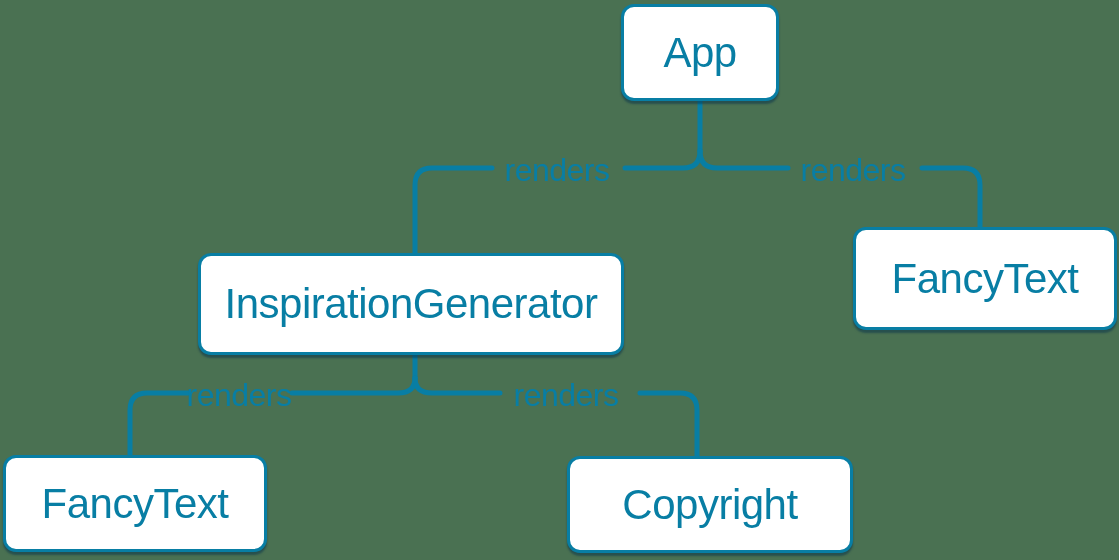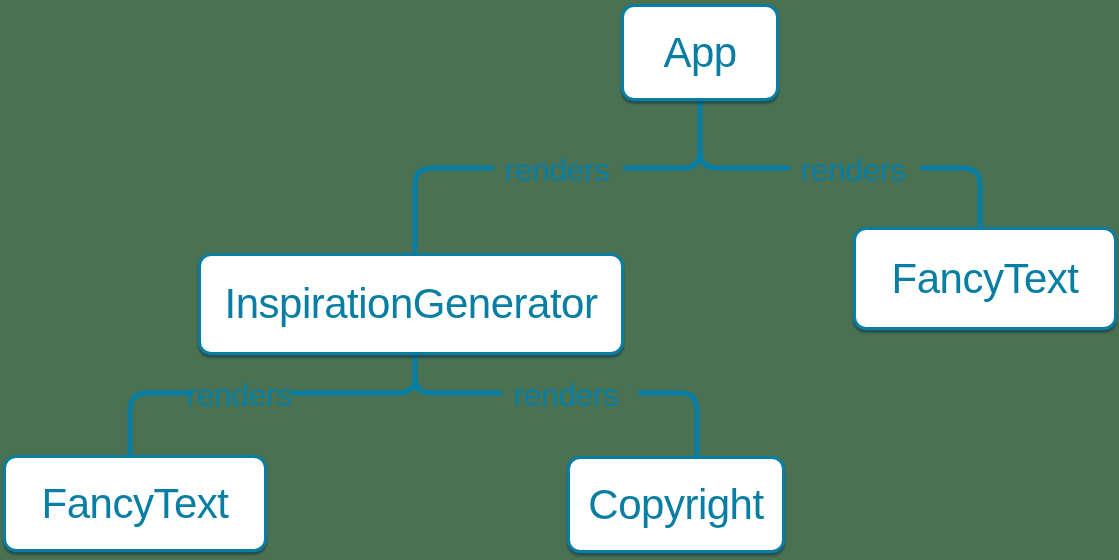--- a/index.html
+++ b/index.html
@@ -58,21 +58,21 @@
     font-size: 42px;
     font-weight: 500;
     letter-spacing: -0.5px;
     white-space: nowrap;
   }
 
   .node-app            { left: 621px; top: 4px;   width: 158px; height: 97px; }
   .node-inspiration    { left: 198px; top: 228px; width: 426px; height: 102px; margin-top: 25px; }
   .node-fancy-right    { left: 853px; top: 227px; width: 264px; height: 103px; }
   .node-fancy-left     { left: 3px;   top: 455px; width: 264px; height: 97px; }
-  .node-copyright      { left: 567px; top: 456px; width: 218px; height: 97px; }
+  .node-copyright      { left: 567px; top: 456px; width: 286px; height: 97px; }
 
   .edge-label-tl { left: 557px; top: 170px; }
   .edge-label-tr { left: 853px; top: 170px; }
   .edge-label-bl { left: 239px; top: 395px; }
   .edge-label-br { left: 566px; top: 395px; }
 </style>
 </head>
 <body>
 
 <div class="canvas">

